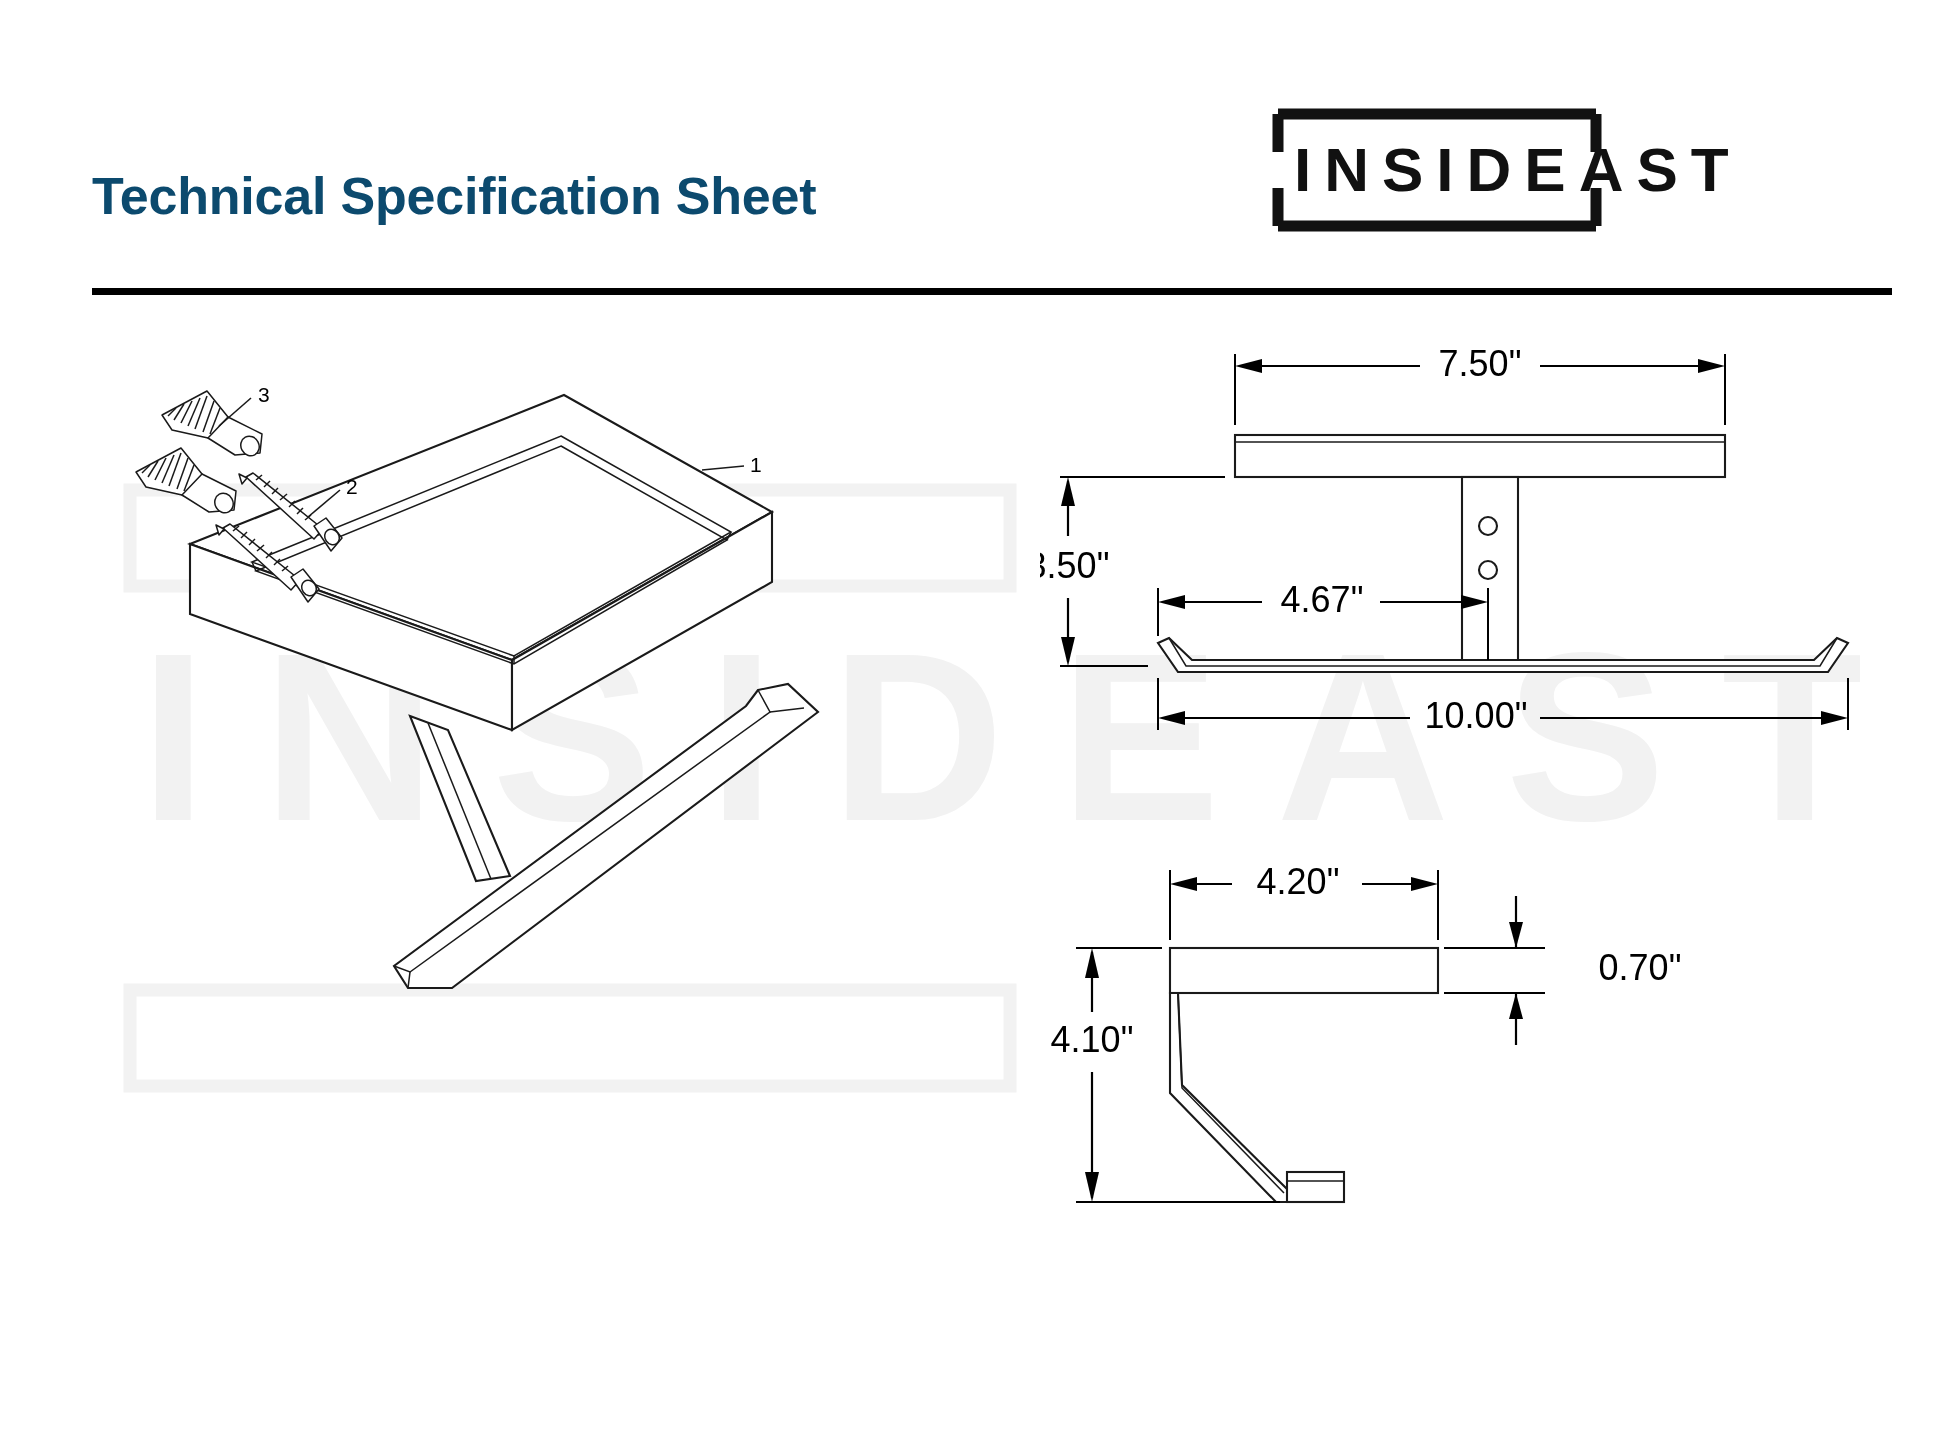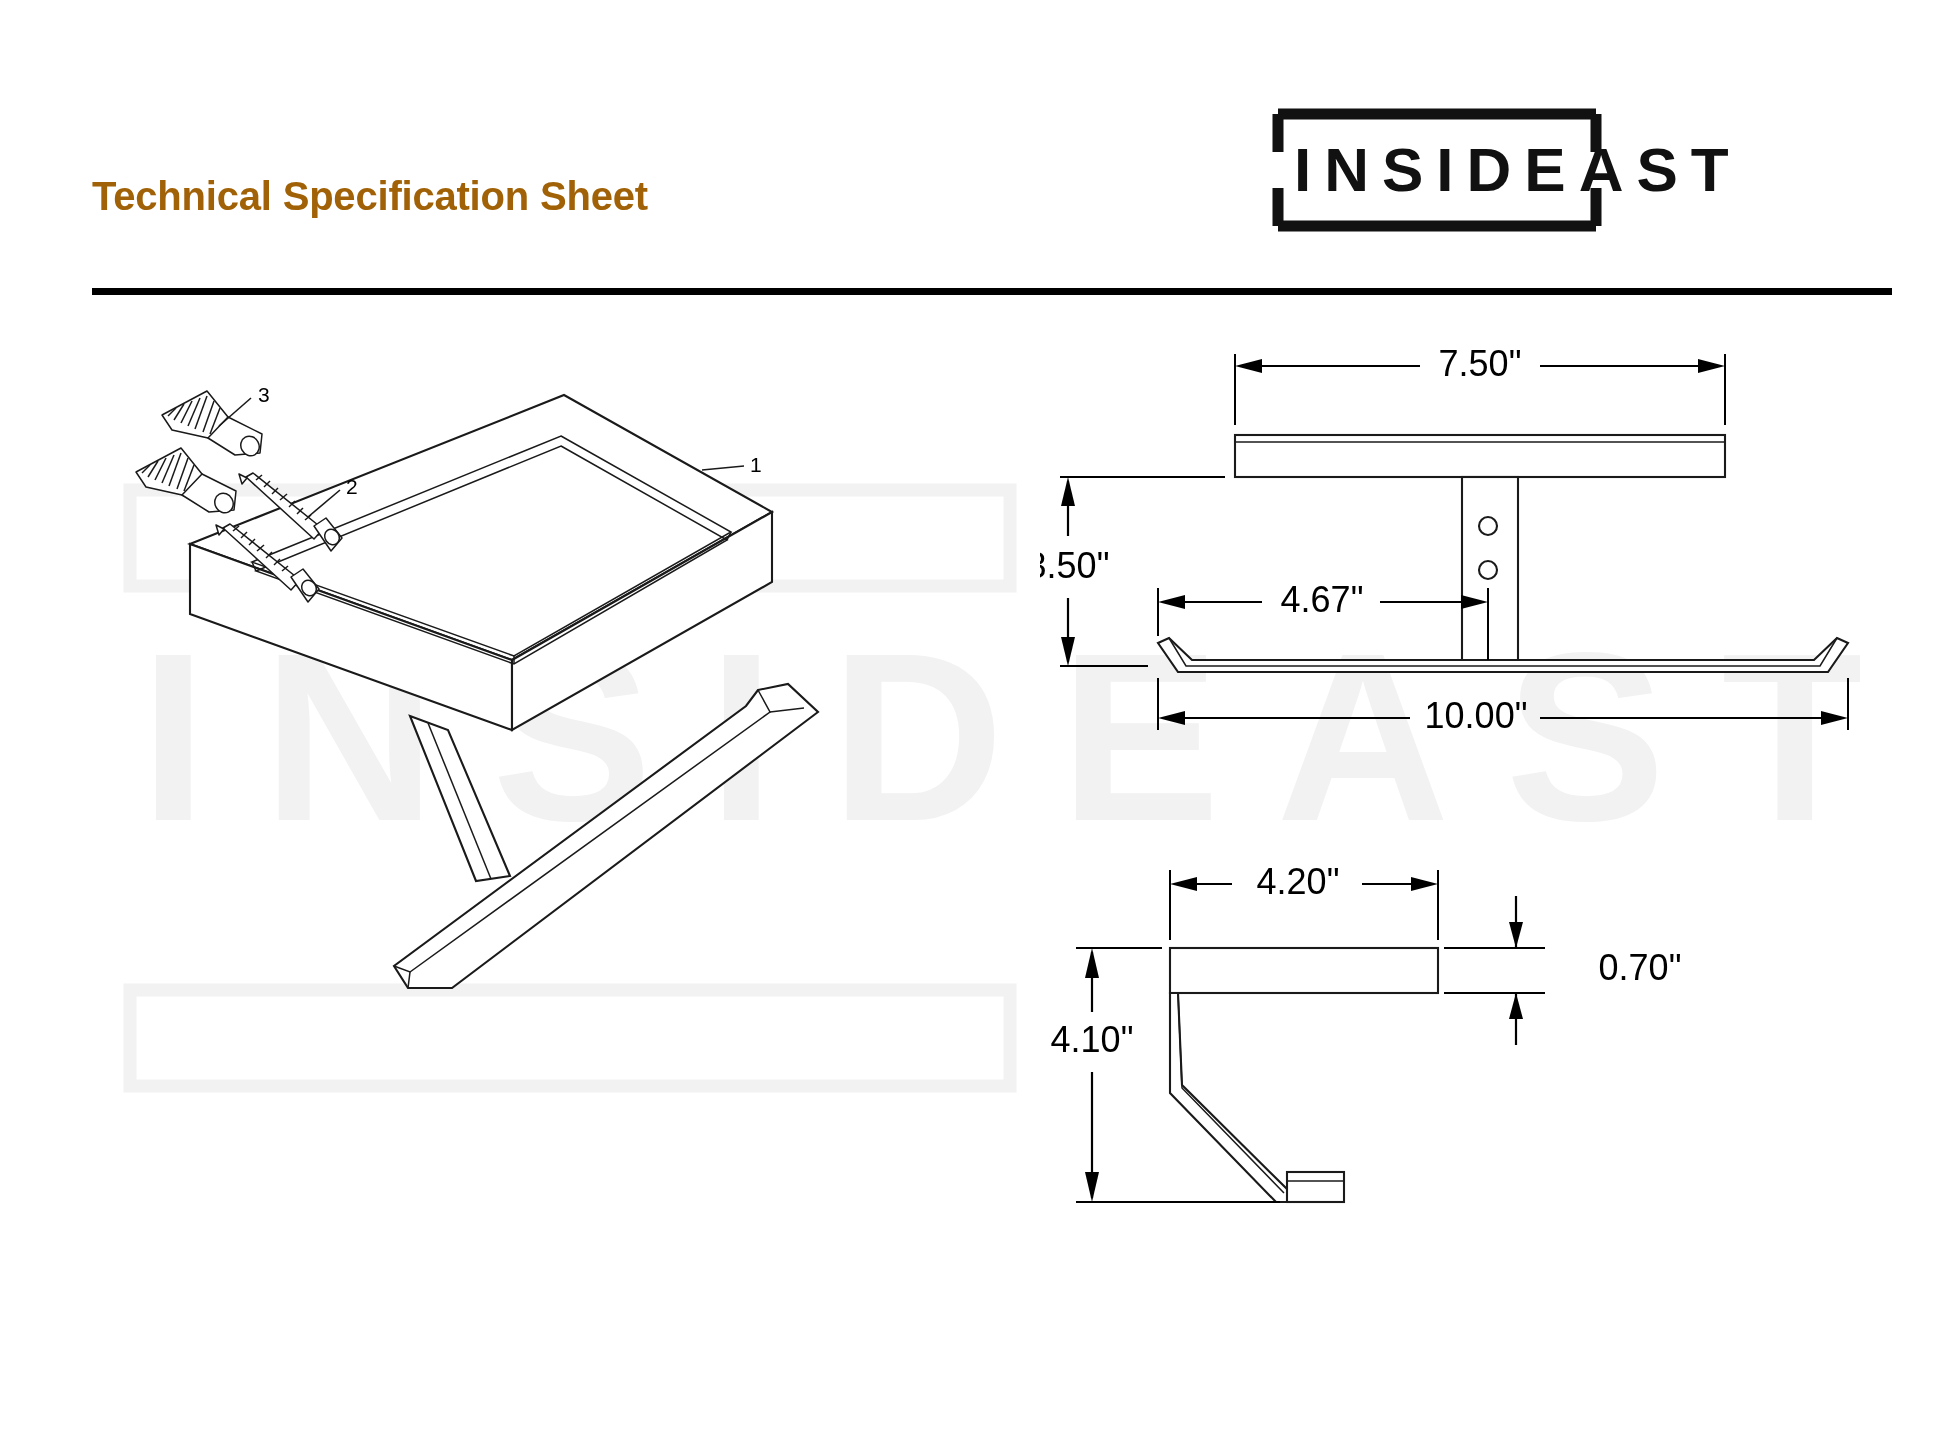--- a/index.html
+++ b/index.html
@@ -26,25 +26,25 @@
     position: absolute;
     left: 0; top: 0;
     width: 1946px;
     height: 300px;
   }
   .sheet-title {
     position: absolute;
     left: 92px;
     top: 196px;
     transform: translateY(-50%);
-    font-size: 40px;
+    font-size: 52px;
     font-weight: bold;
     letter-spacing: -0.2px;
     white-space: nowrap;
-    color: #a16207;
+    color: #0c4a6e;
   }
   .header-rule {
     position: absolute;
     left: 92px;
     top: 288px;
     width: 1800px;
     height: 7px;
     background: #000000;
   }
 

